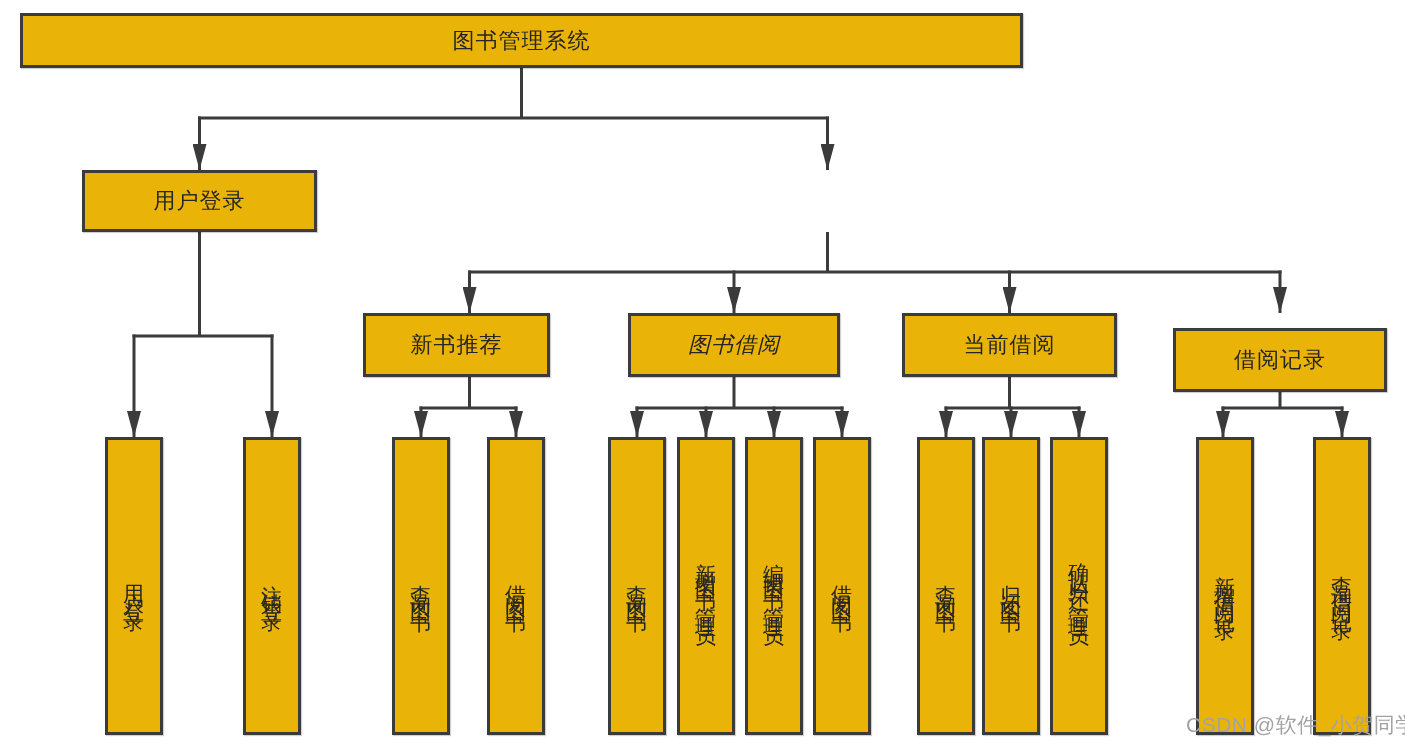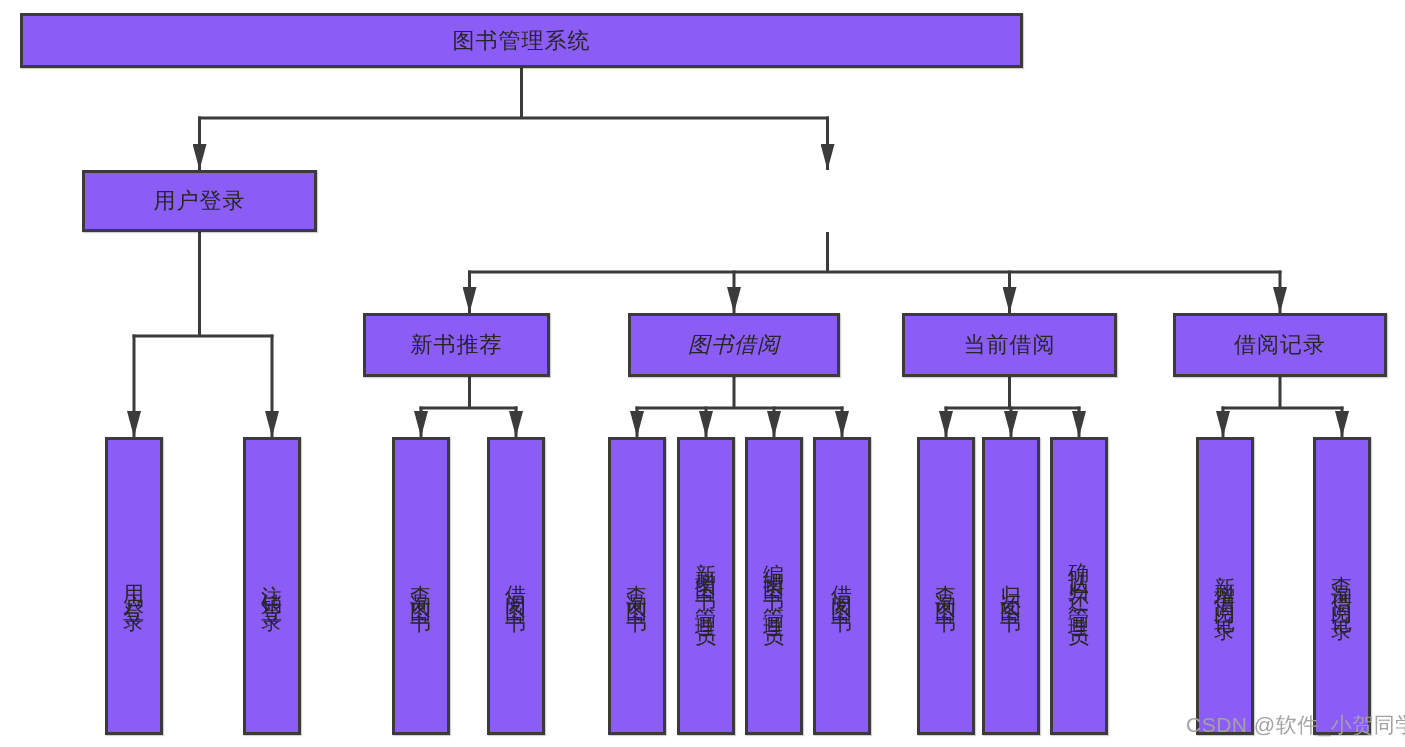--- a/index.html
+++ b/index.html
@@ -10,21 +10,21 @@
     --bg:#ffffff;
   }
   html,body{margin:0;padding:0;background:var(--bg);}
   body{font-family:"Liberation Sans","DejaVu Sans",sans-serif;}
   .stage{position:relative;width:1405px;height:747px;background:var(--bg);overflow:hidden;}
   .wires{position:absolute;left:0;top:0;z-index:1;pointer-events:none;}
   .wires path{stroke:var(--line);stroke-width:3;fill:none;}
   .wires marker path{fill:var(--line);stroke:none;}
   .box{
     position:absolute;z-index:2;box-sizing:border-box;
-    background:#8b5cf6;border:3px solid var(--border);
+    background:#eab308;border:3px solid var(--border);
     display:flex;align-items:center;justify-content:center;
     color:var(--text);
     box-shadow:1px 1px 1px rgba(0,0,0,0.18);
   }
   .h{font-size:22px;letter-spacing:1px;white-space:nowrap;}
   .v{
     font-size:21px;
     writing-mode:vertical-rl;
     text-orientation:mixed;
     letter-spacing:9px;
@@ -34,21 +34,21 @@
   
   .n-root{left:20px;top:13px;width:1003px;height:55px;}
   
   .n-user-login{left:82px;top:170px;width:235px;height:62px;}
   .n-book-mgmt{left:710px;top:170px;width:235px;height:62px;}
   
   .n-l3{top:313px;height:64px;}
   .n-new-book{left:363px;width:187px;}
   .n-book-borrow{left:628px;width:212px;font-style:italic;}
   .n-current-borrow{left:902px;width:215px;}
-  .n-borrow-record{left:1173px;width:214px;}
+  .n-borrow-record{left:1173px;width:214px;margin-top:15px;}
   
   .tall{top:437px;height:298px;width:58px;}
   .t-ul-0{left:105px;}  .t-ul-1{left:243px;}
   .t-nb-0{left:392px;}  .t-nb-1{left:487px;}
   .t-bb-0{left:608px;}  .t-bb-1{left:677px;}  .t-bb-2{left:745px;}  .t-bb-3{left:813px;}
   .t-cb-0{left:917px;}  .t-cb-1{left:982px;}  .t-cb-2{left:1050px;}
   .t-br-0{left:1196px;} .t-br-1{left:1313px;}
   .watermark{
     position:absolute;z-index:5;left:1186px;top:711px;
     font-size:21px;color:var(--wm);white-space:nowrap;letter-spacing:0.5px;

